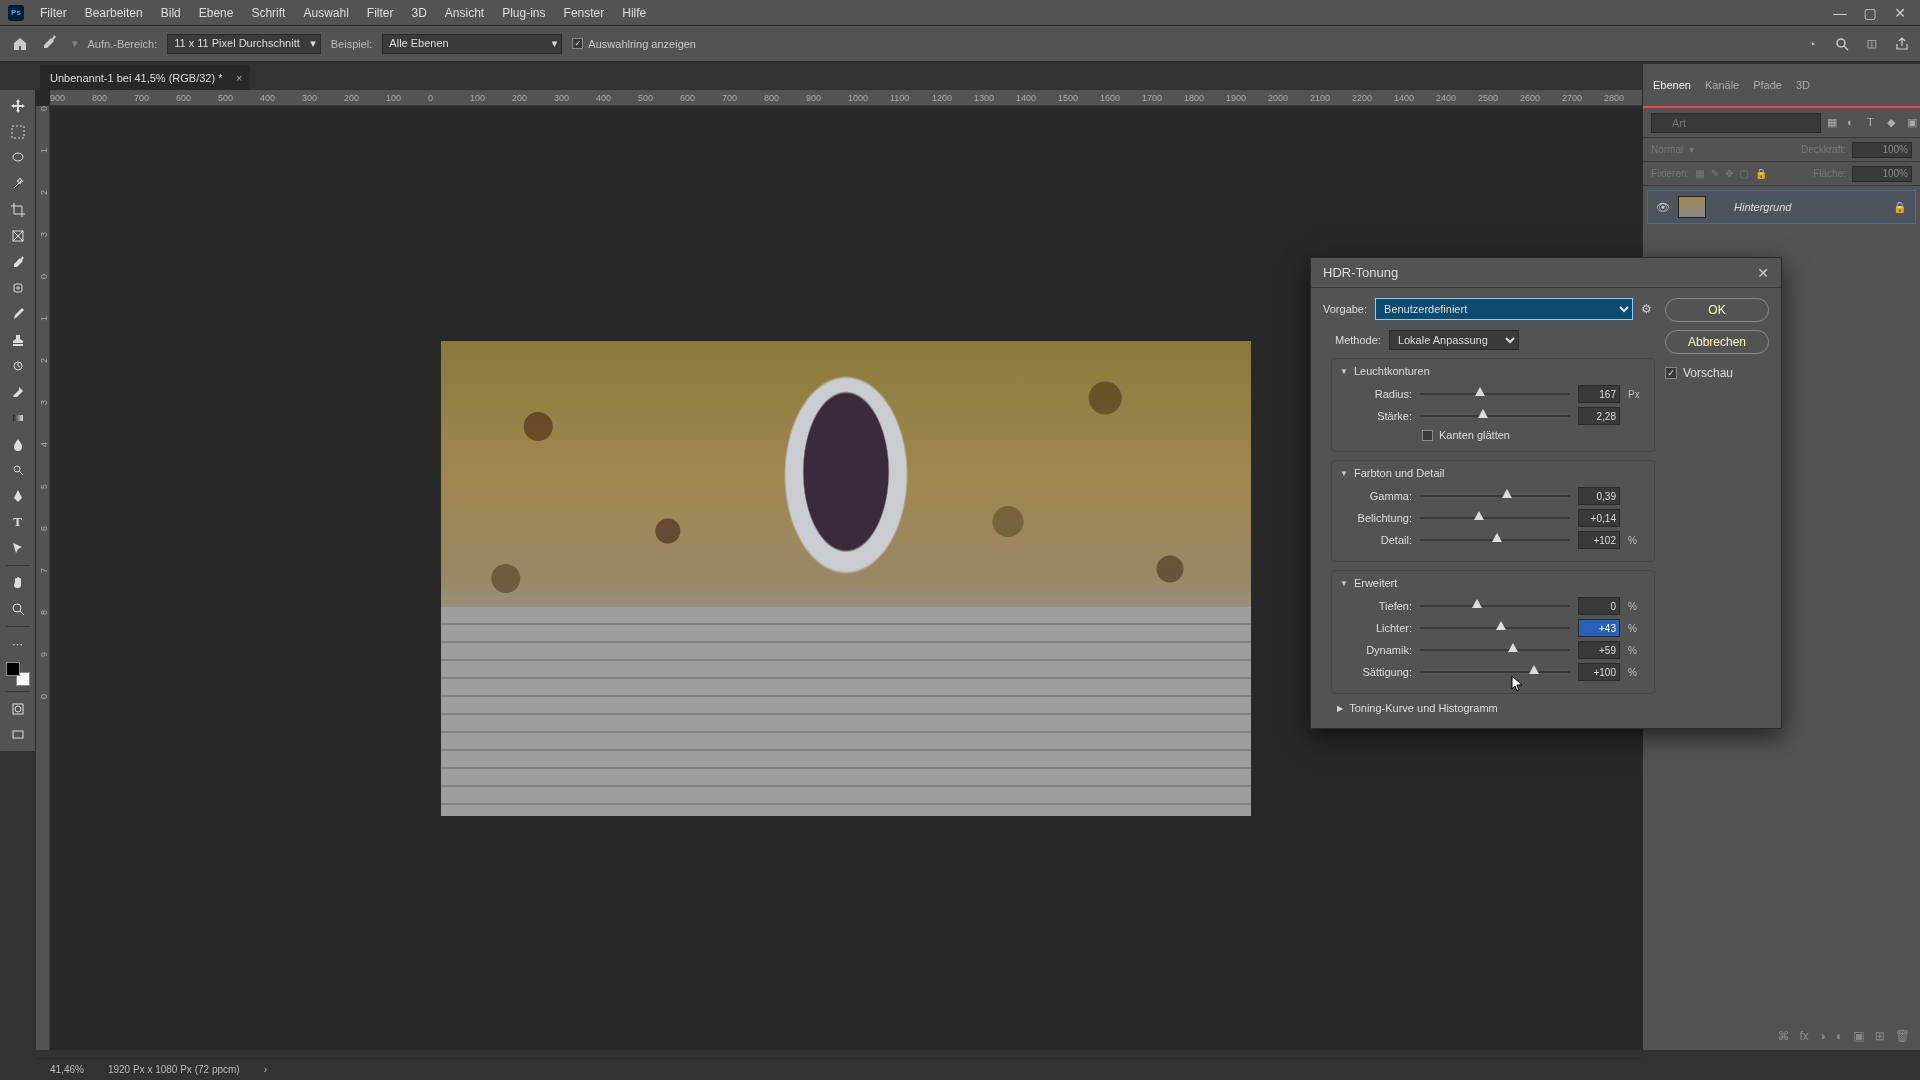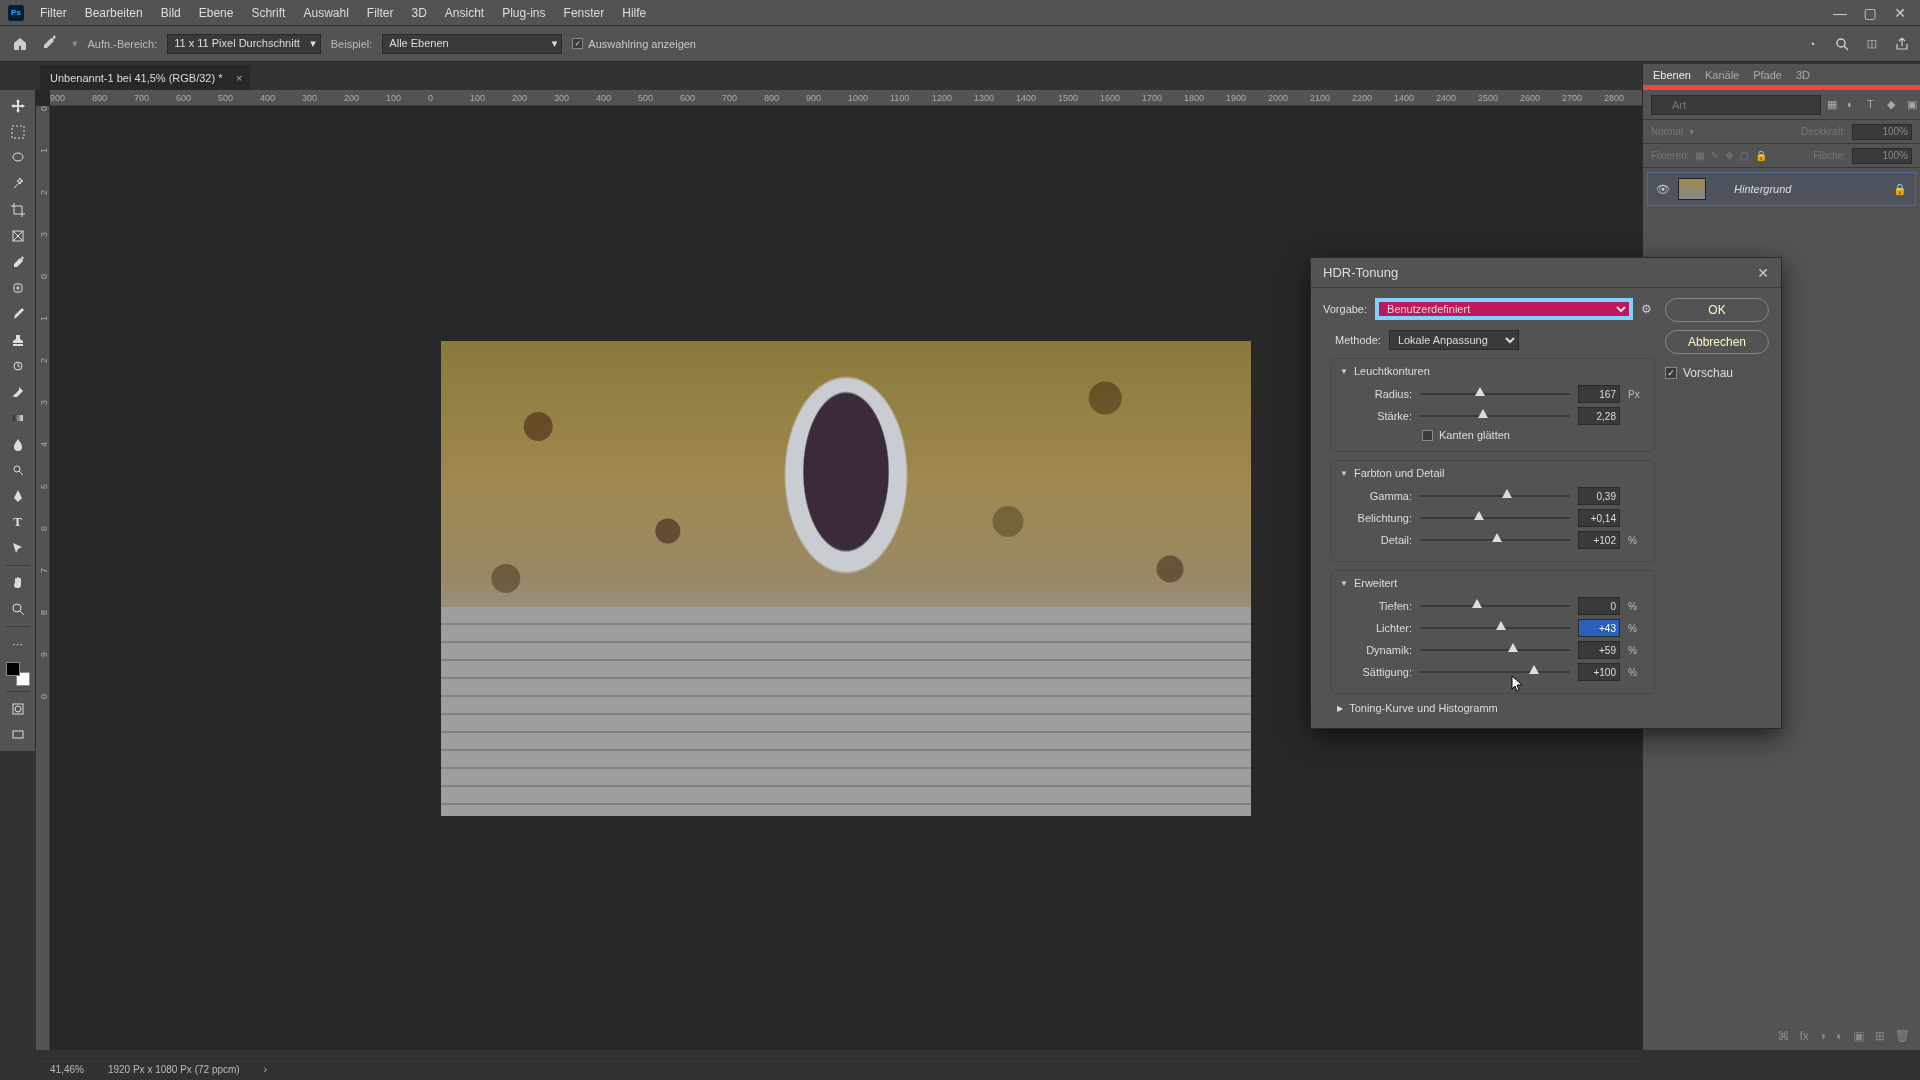--- a/index.html
+++ b/index.html
@@ -54,21 +54,21 @@
   radial-gradient(circle at 82% 12%,#7a5a3a 0 16px,transparent 17px),
   radial-gradient(circle at 28% 40%,#5a2a2a 0 12px,transparent 13px),
   radial-gradient(circle at 70% 38%,#888060 0 15px,transparent 16px),
   radial-gradient(circle at 90% 48%,#6a4a3a 0 13px,transparent 14px),
   radial-gradient(circle at 8% 50%,#7a6a4a 0 14px,transparent 15px);
   opacity: 0.55; mix-blend-mode: multiply; }
 .steps { position: absolute; left: 0; right: 0; bottom: 0; height: 44%; background: repeating-linear-gradient(180deg,#9e9e9c 0 16px,#828280 16px 18px); }
 
 
 .panels { position: absolute; right: 0; top: 64px; width: 278px; bottom: 30px; background: #535353; border-left: 1px solid #2a2a2a; display: flex; flex-direction: column; }
-.panel-tabs { height: 26px; display: flex; align-items: center; gap: 14px; padding: 0 10px; border-bottom: 5px solid #ef4444; }
+.panel-tabs { height: 44px; display: flex; align-items: center; gap: 14px; padding: 0 10px; border-bottom: 2px solid #ef4444; }
 .panel-tabs span { color: #aaa; font-size: 11px; }
 .panel-tabs span.active { color: #eee; }
 .panel-search { height: 30px; display: flex; align-items: center; padding: 0 8px; gap: 6px; border-bottom: 1px solid #3a3a3a; }
 .panel-search input { flex: 1; background: #3a3a3a; border: 1px solid #2a2a2a; height: 20px; color: #ccc; font-size: 11px; padding: 0 6px 0 20px; }
 .mini-icons { display: flex; gap: 6px; }
 .mini-icons span { width: 14px; height: 14px; color: #aaa; font-size: 11px; }
 .panel-row { height: 24px; display: flex; align-items: center; padding: 0 8px; gap: 6px; font-size: 10px; color: #777; border-bottom: 1px solid #3a3a3a; }
 .panel-row .grow { flex: 1; }
 .panel-row input { width: 60px; background: #3a3a3a; border: 1px solid #2a2a2a; height: 16px; color: #888; font-size: 10px; text-align: right; padding: 0 3px; }
 .layer-item { height: 34px; display: flex; align-items: center; padding: 0 8px; gap: 8px; background: #3a5a8a33; border: 1px solid #4a6a9a; margin: 4px; }
@@ -83,21 +83,21 @@
 .status { position: absolute; left: 36px; bottom: 0; right: 278px; height: 22px; background: #323232; border-top: 1px solid #2a2a2a; display: flex; align-items: center; gap: 24px; padding: 0 14px; font-size: 10px; color: #bbb; }
 
 
 .dialog { position: absolute; left: 1310px; top: 257px; width: 472px; background: #535353; border: 1px solid #2a2a2a; box-shadow: 0 8px 24px rgba(0,0,0,.6); color: #ddd; }
 .dialog-title { height: 30px; display: flex; align-items: center; padding: 0 12px; border-bottom: 1px solid #3a3a3a; font-size: 13px; }
 .dialog-title .x { margin-left: auto; font-size: 14px; color: #ccc; }
 .dialog-body { display: flex; padding: 10px 12px 14px 12px; gap: 10px; }
 .dialog-left { flex: 1; }
 .dialog-right { width: 104px; display: flex; flex-direction: column; gap: 8px; align-items: stretch; }
 .vorgabe-row { display: flex; align-items: center; gap: 8px; margin-bottom: 10px; }
-.vorgabe-row select { flex: 1; background: #be185d; border: 4px solid #7dd3fc; color: #ddd; height: 22px; font-size: 11px; padding: 0 4px; }
+.vorgabe-row select { flex: 1; background: #0c4a6e; border: 1px solid #7dd3fc; color: #ddd; height: 22px; font-size: 11px; padding: 0 4px; }
 .gear { width: 14px; color: #ccc; font-size: 12px; }
 .method-row { display: flex; align-items: center; gap: 8px; margin: 0 0 8px 12px; }
 .method-row select { background: #3a3a3a; border: 1px solid #2a2a2a; color: #ddd; height: 20px; font-size: 11px; padding: 0 4px; width: 130px; }
 .section { border: 1px solid #474747; border-radius: 4px; padding: 6px 8px 10px 8px; margin: 0 0 8px 8px; }
 .section-h { display: flex; align-items: center; gap: 6px; color: #ddd; font-size: 11px; margin-bottom: 6px; }
 .section-h .tri { font-size: 8px; color: #ccc; }
 .slider-row { display: flex; align-items: center; gap: 8px; height: 22px; }
 .slider-row .lbl { width: 72px; text-align: right; color: #ddd; font-size: 11px; }
 .slider { flex: 1; height: 14px; position: relative; }
 .slider .track { position: absolute; left: 0; right: 0; top: 6px; height: 2px; background: #3a3a3a; }

